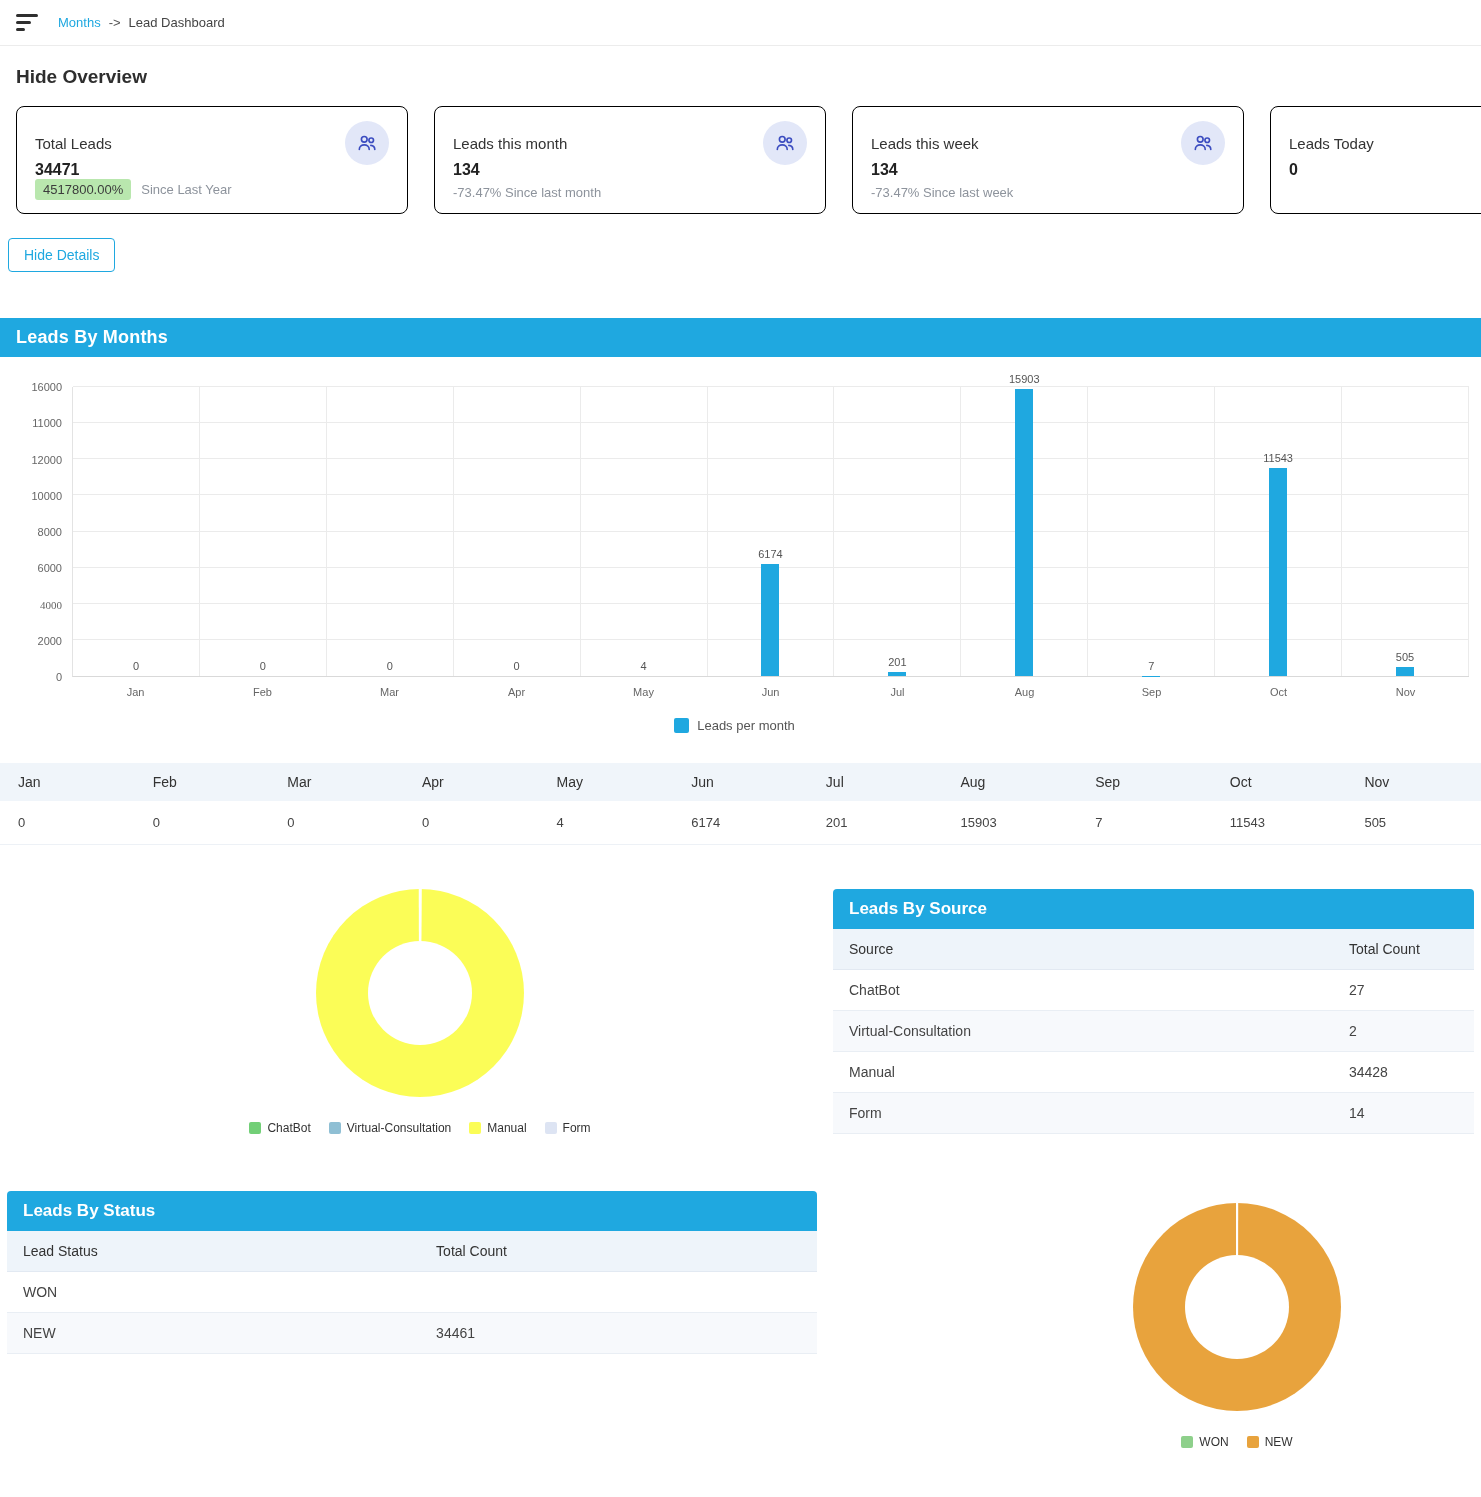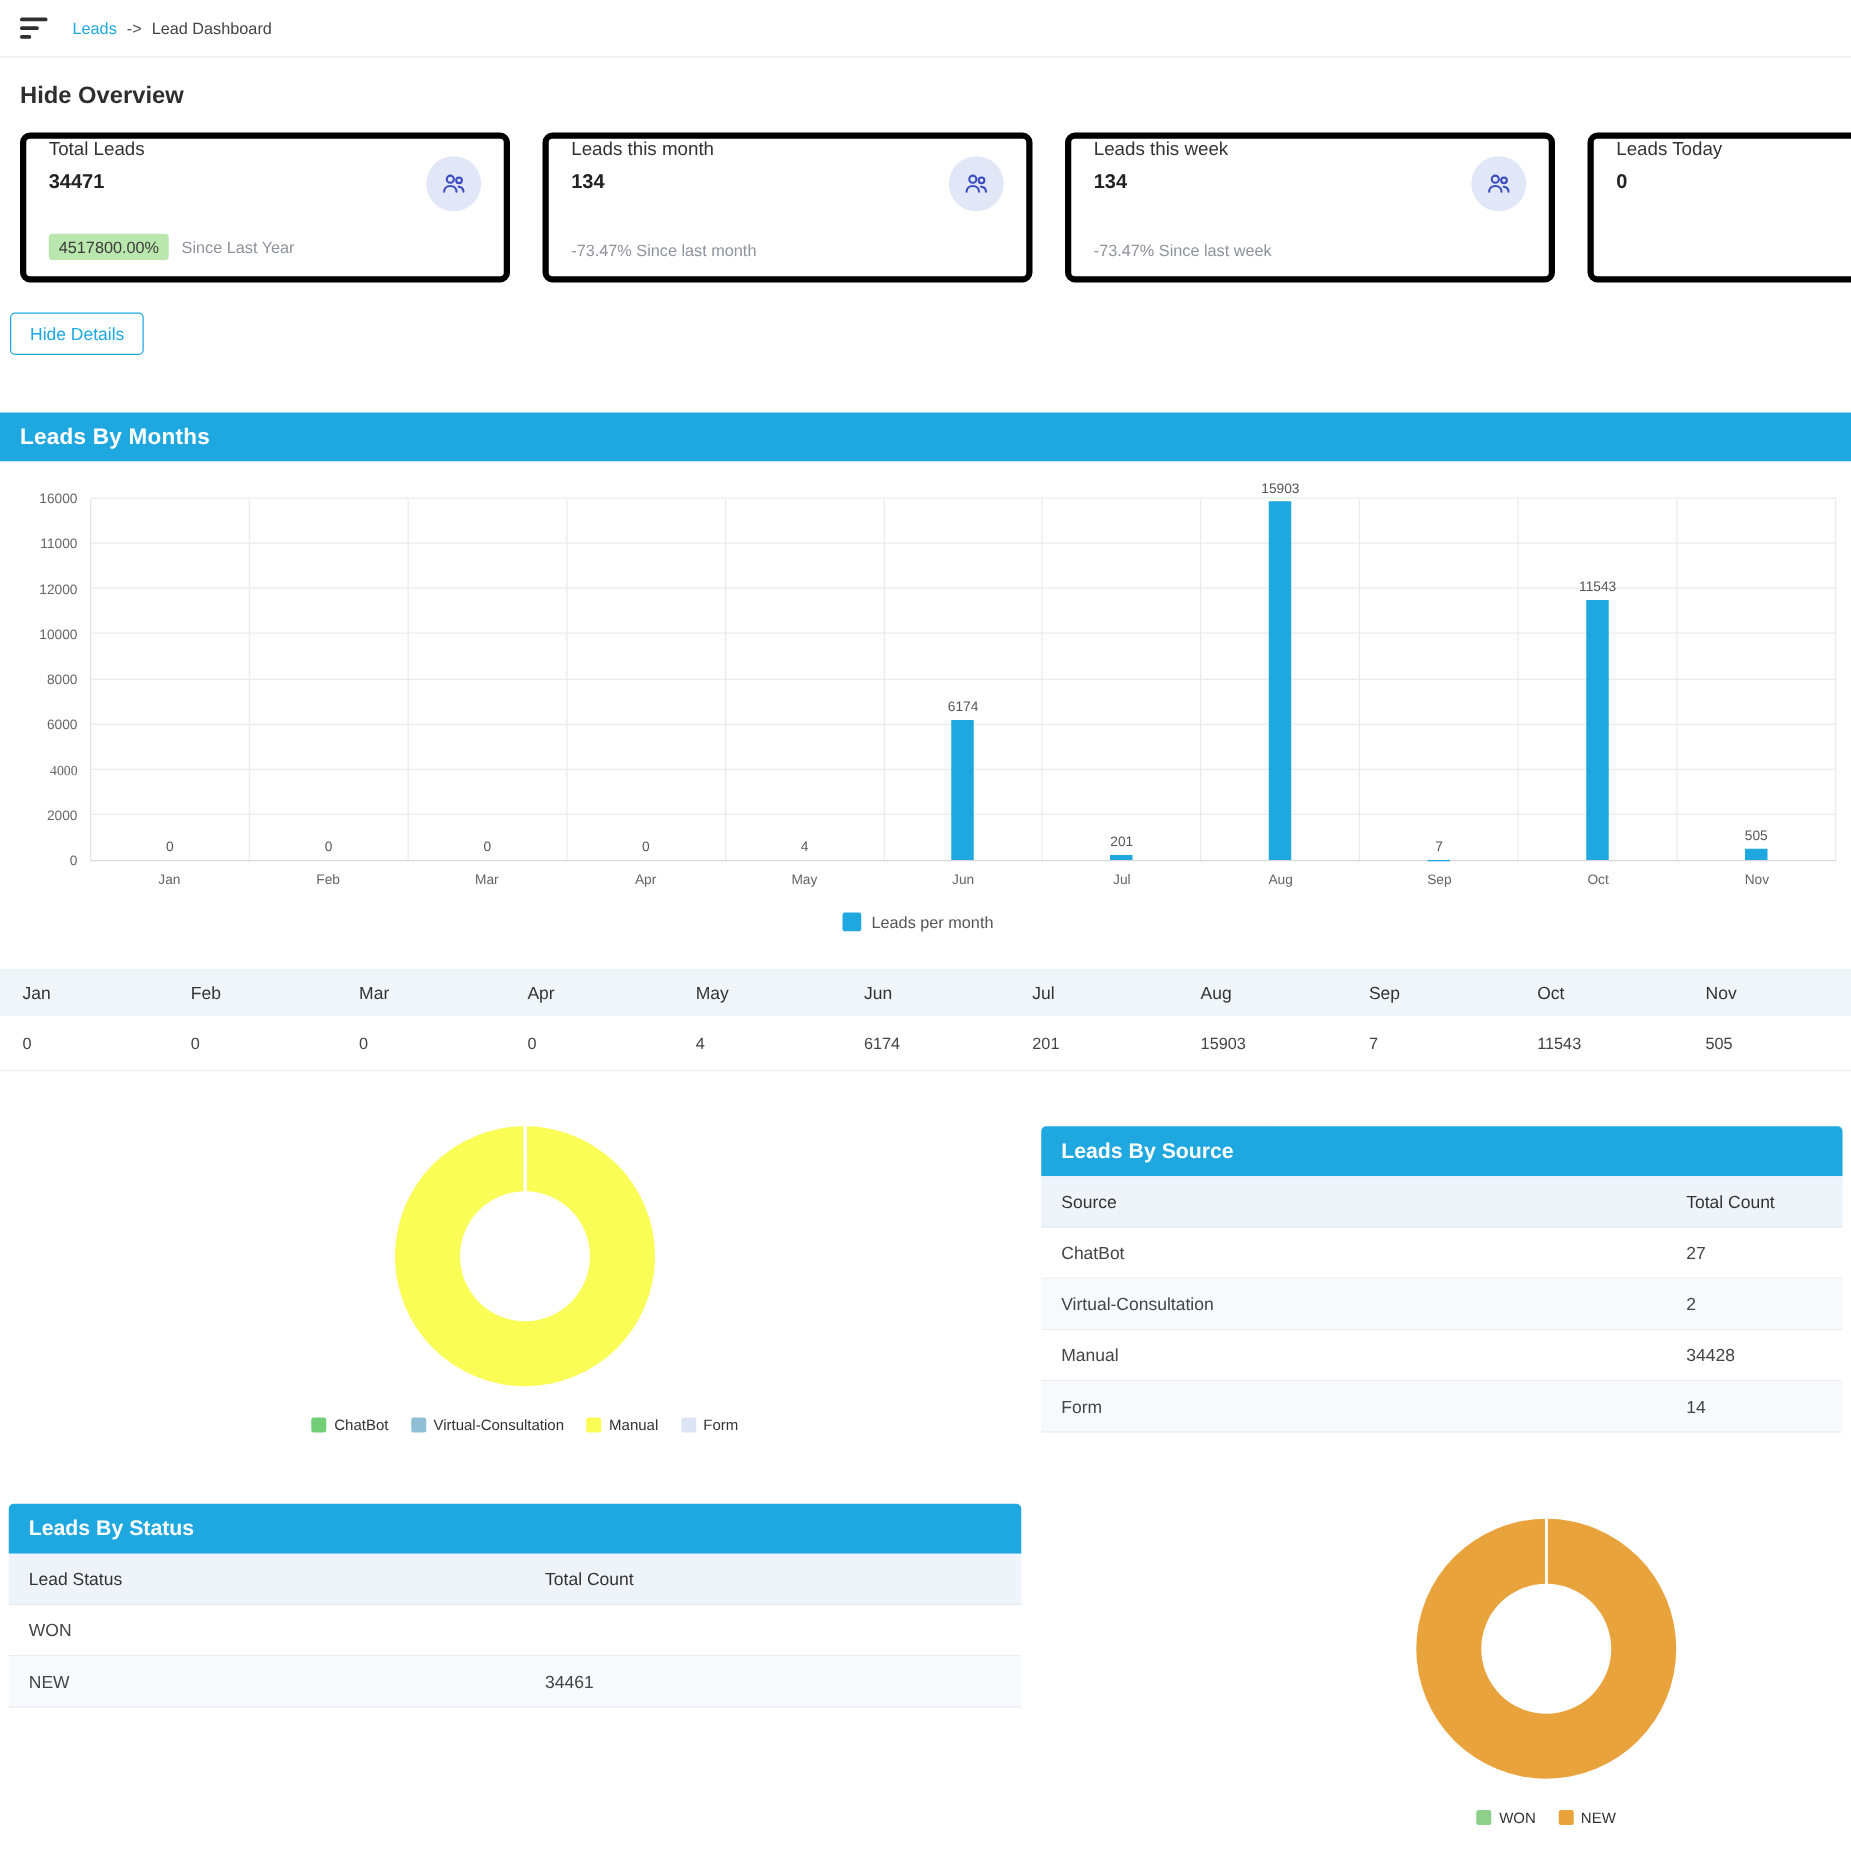--- a/index.html
+++ b/index.html
@@ -13,21 +13,21 @@
   .h1{width:22px}.h2{width:15px}.h3{width:9px}
   .crumbs{display:flex;align-items:center;font-size:13px}
   .crumb-link{color:#1fa8e0;cursor:pointer}
   .crumb-sep{color:#555;margin:0 8px}
   .crumb-cur{color:#444}
 
   
   .overview{padding:20px 8px 0 8px}
   .overview-title{font-size:19px;font-weight:700;color:#2e2e2e;padding-left:8px}
   .cards{display:flex;gap:26px;margin-top:18px;padding-left:8px}
-  .card{flex:0 0 392px;min-width:392px;border:5px solid #000000;border-radius:8px;background:#fff;height:120px;padding:0 18px;position:relative}
+  .card{flex:0 0 392px;min-width:392px;border:1px solid #000000;border-radius:8px;background:#fff;height:108px;padding:28px 18px;position:relative}
   .card-label{font-size:15px;color:#333}
   .card-value{font-size:16px;font-weight:700;margin-top:9px;color:#222}
   .card-icon{position:absolute;top:14px;right:18px;width:44px;height:44px;border-radius:50%;background:#e2e7f8;display:flex;align-items:center;justify-content:center}
   .card-foot{position:absolute;bottom:13px;left:18px;display:flex;align-items:center;gap:10px;font-size:13px;color:#8d939c;white-space:nowrap}
   .badge-green{background:#b9e7ae;color:#3c3c3c;padding:3px 8px;border-radius:3px;font-size:13px}
   .hide-details-wrap{display:flex;justify-content:flex-start;margin:24px 0 46px}
   .hide-details{border:1px solid #1fa8e0;color:#1fa8e0;background:#fff;border-radius:4px;padding:8px 15px;font-size:14px;cursor:pointer;font-family:inherit}
 
   
   .section-bar{background:#1fa8e0;color:#fff;font-size:18px;font-weight:700;padding:9px 16px;letter-spacing:.2px}
@@ -87,21 +87,21 @@
 </head>
 <body>
 
 <div class="topbar">
   <div class="hamburger">
     <span class="h1"></span>
       <span class="h2"></span>
       <span class="h3"></span>
   </div>
   <div class="crumbs">
-    <span class="crumb-link">Leads</span>
+    <span class="crumb-link">Months</span>
     <span class="crumb-sep">-&gt;</span>
     <span class="crumb-cur">Lead Dashboard</span>
   </div>
 </div>
 
 <div class="overview">
   <div class="overview-title">Hide Overview</div>
 
   <div class="cards">
 

